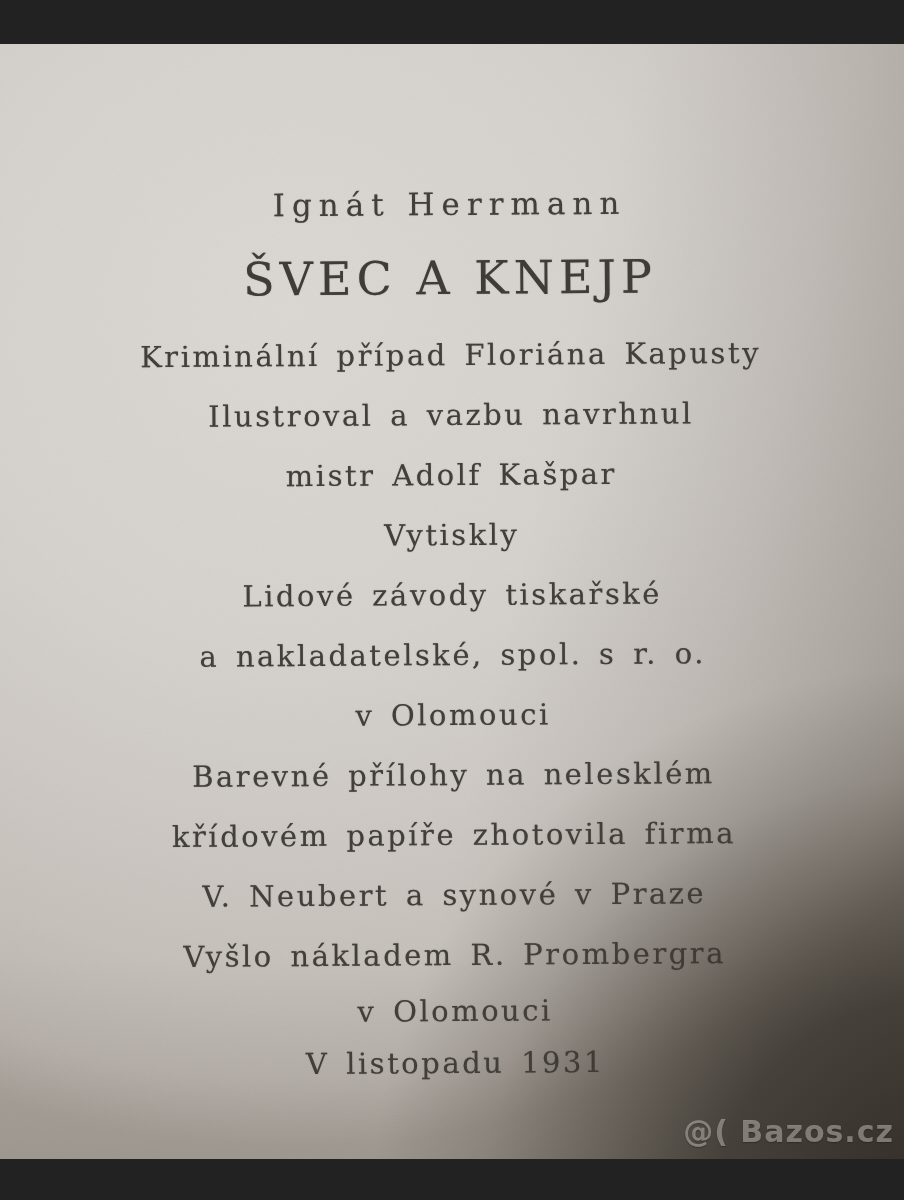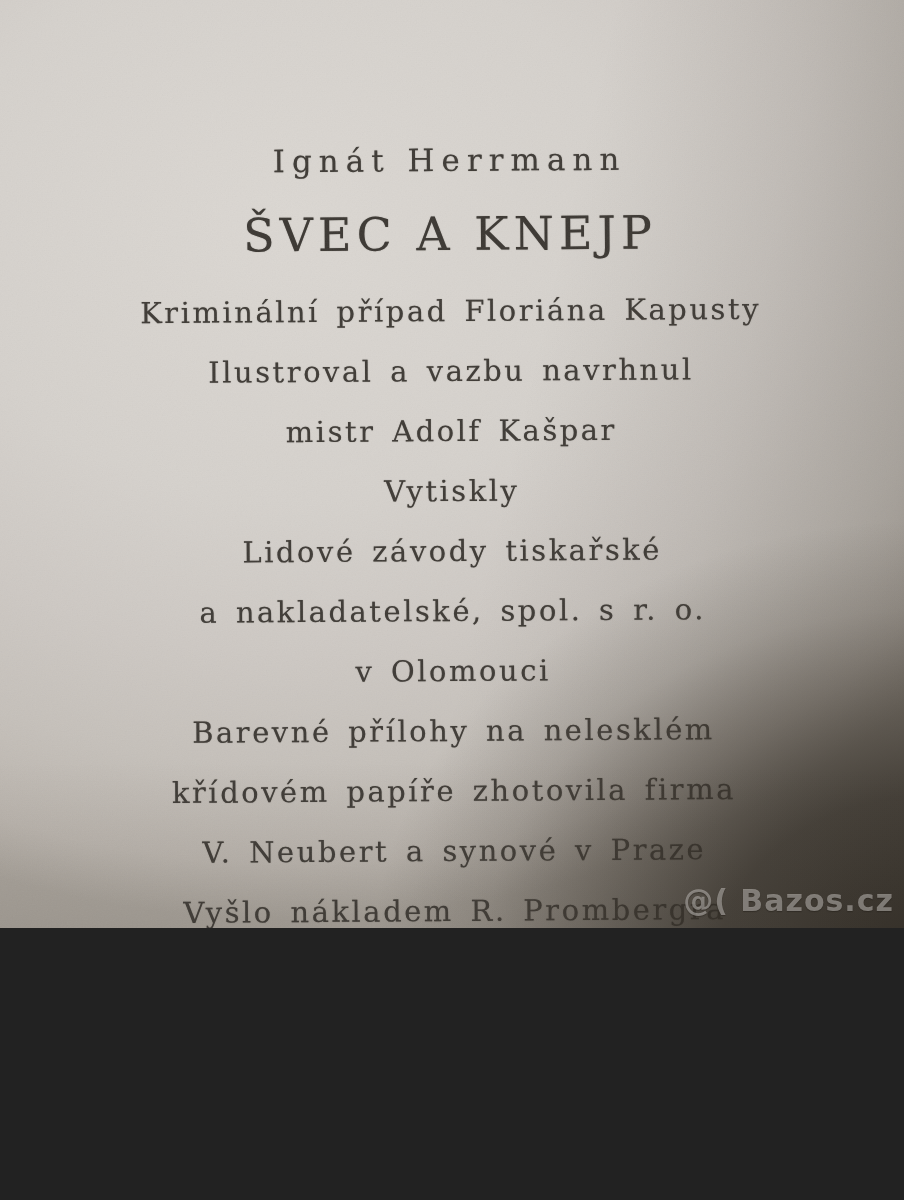--- a/index.html
+++ b/index.html
@@ -3,32 +3,33 @@
 <meta charset="utf-8">
 <style>
   html, body {
     margin: 0;
     padding: 0;
     background: #222;
   }
   .photo {
     position: relative;
     width: 904px;
-    height: 928px;
+    height: 1115px;
     overflow: hidden;
     
     background:
       radial-gradient(95% 75% at 32% 24%,
         #dbd7d2 0%,
         #d5d1cc 40%,
         #cdc8c3 62%,
         #c5c0ba 78%,
         #bab4ad 92%,
         #aaa49c 100%);
     font-family: "DejaVu Serif", "Liberation Serif", serif;
+    margin-top: 44px;
   }
   
   .shade-right {
     position: absolute;
     inset: 0;
     pointer-events: none;
     background: linear-gradient(103deg,
       rgba(0,0,0,0) 55%,
       rgba(68,62,55,0.10) 74%,
       rgba(64,58,50,0.22) 90%,

